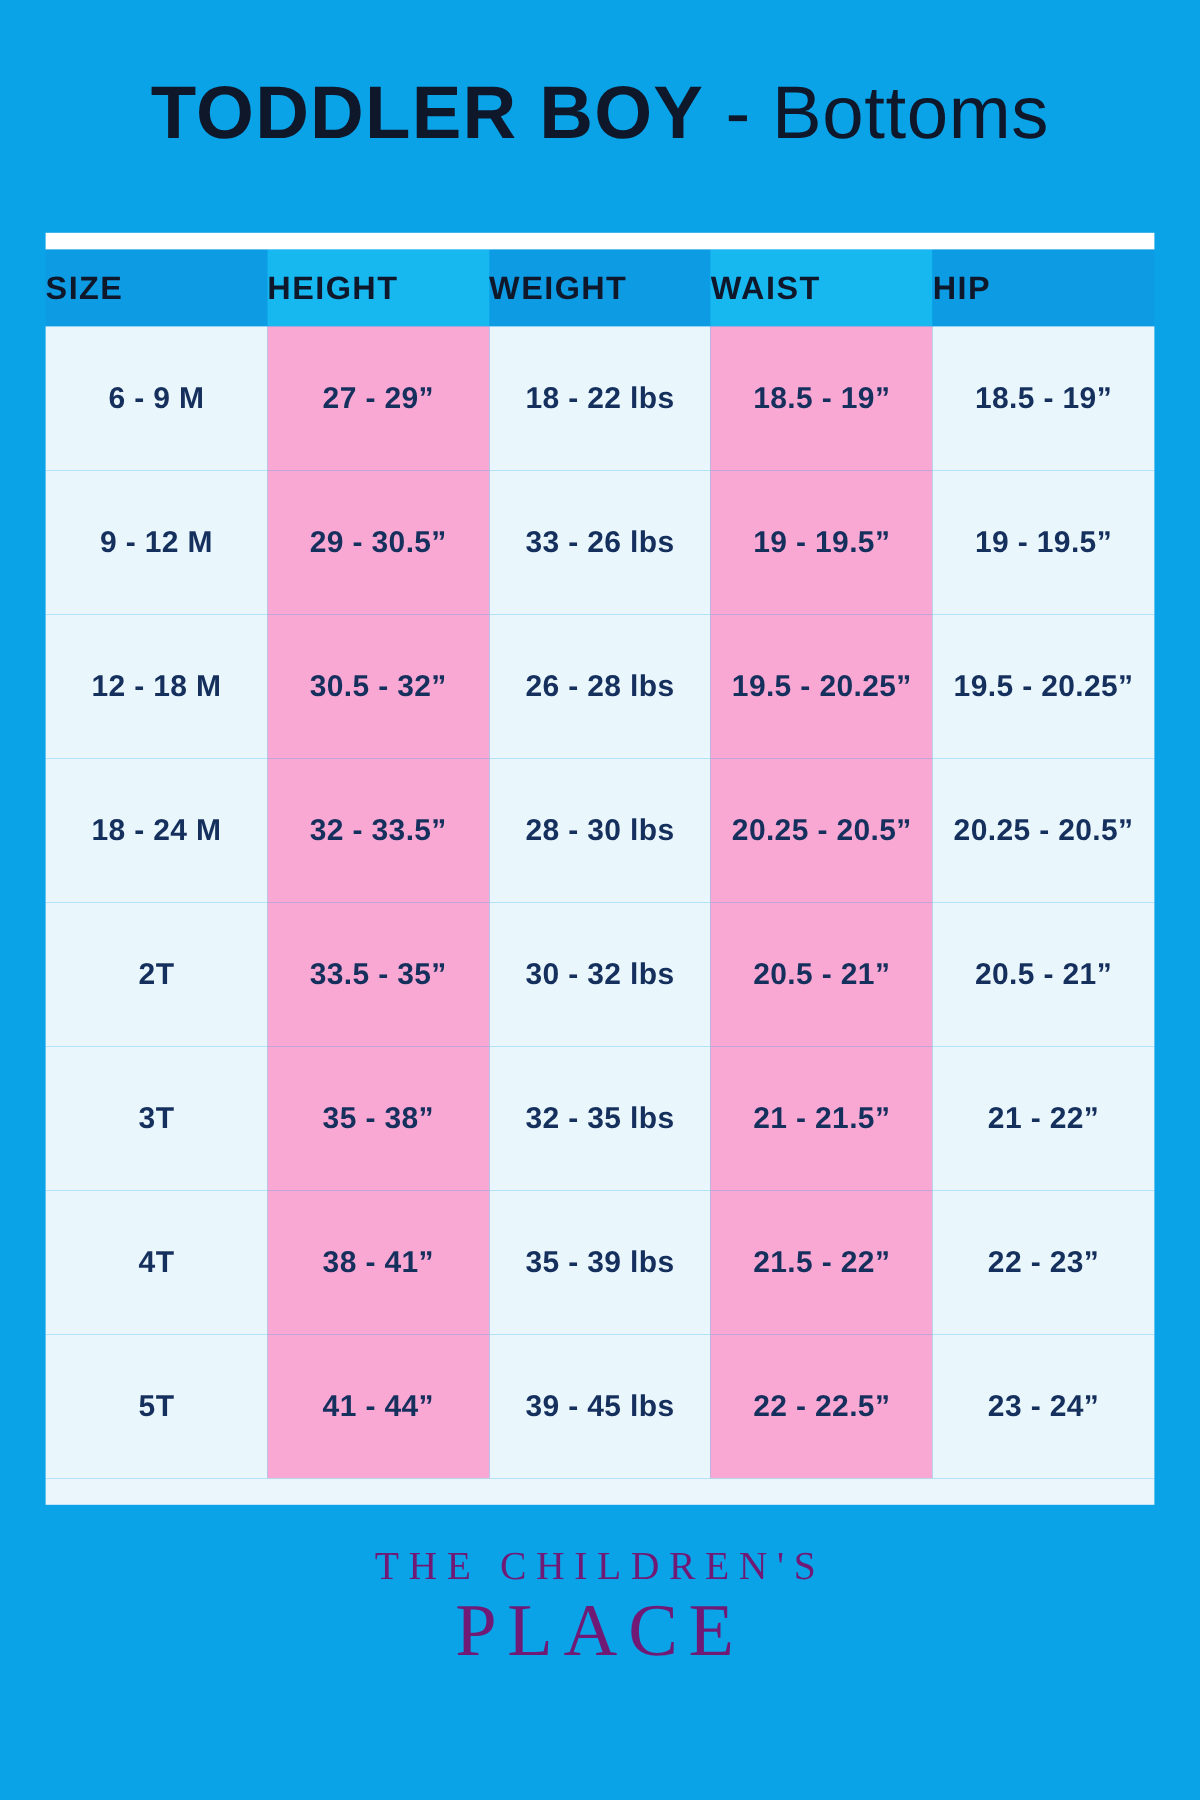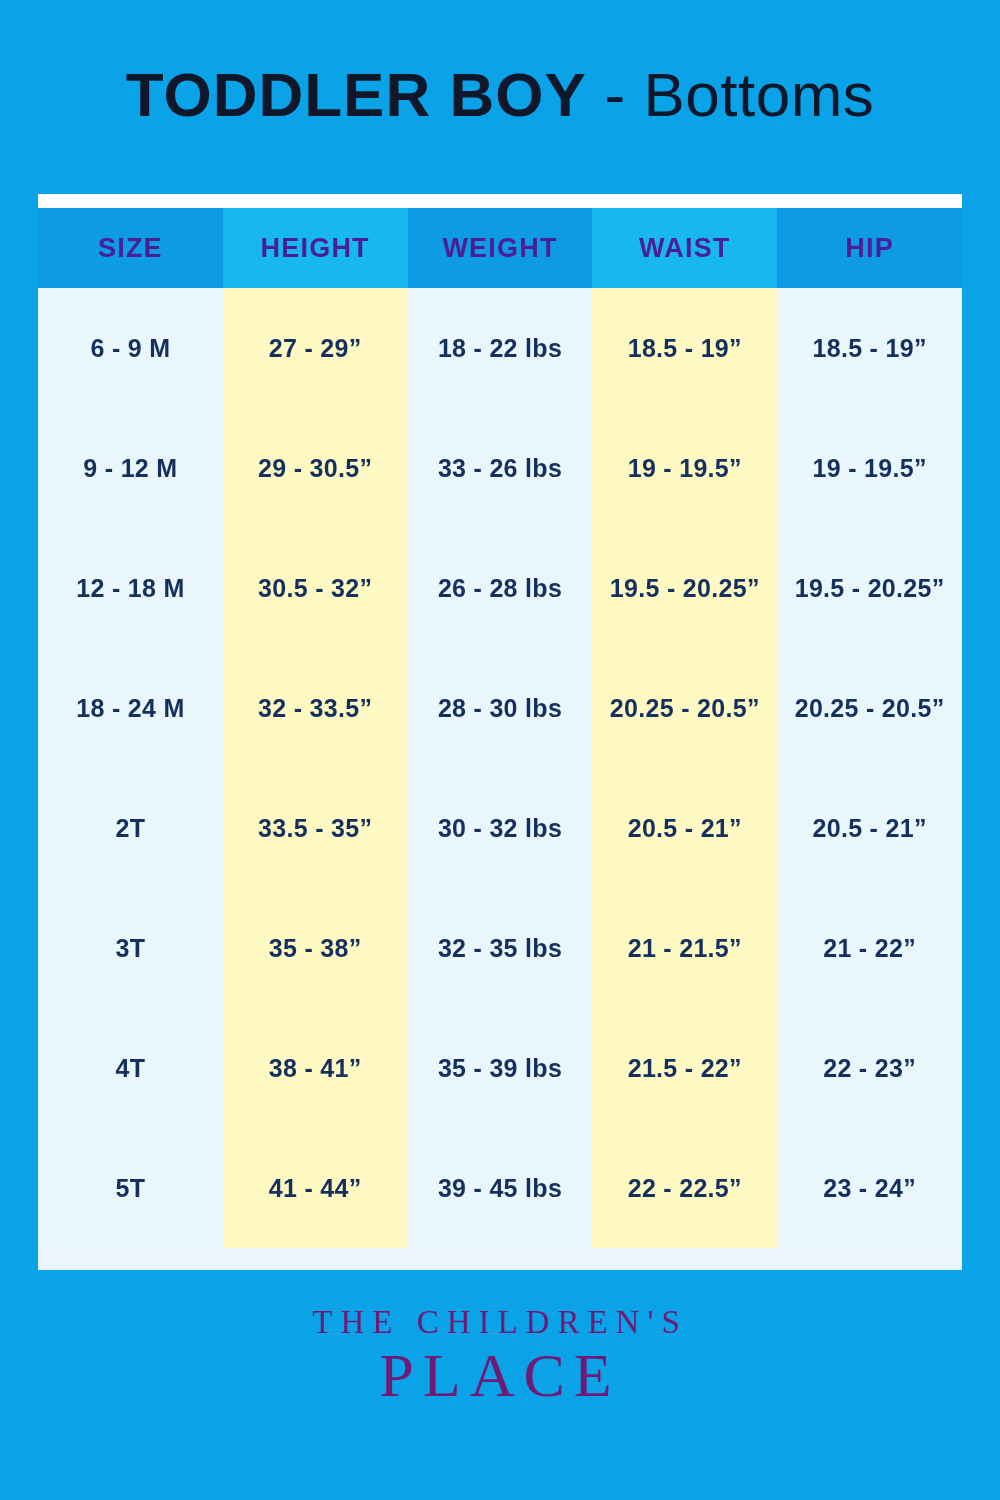--- a/index.html
+++ b/index.html
@@ -48,43 +48,43 @@
   .table-wrap {
     width: 924px;
     margin-top: -6px;
   }
   table {
     width: 100%;
     border-collapse: collapse;
     table-layout: fixed;
   }
   thead th {
-    height: 80px;
-    color: #4c1d95;
+    height: 64px;
+    color: #0f172a;
     font-size: 27px;
     font-weight: 700;
     letter-spacing: 1.2px;
-    text-align: center;
+    text-align: left;
     vertical-align: middle;
   }
   
   thead th.h-odd { background: #17b7f0; }
   thead th.h-even { background: #0d9ce4; }
 
   tbody td {
     height: 120px;
     text-align: center;
     vertical-align: middle;
     font-size: 25px;
     font-weight: 600;
     color: #16305e;
     letter-spacing: 0.3px;
   }
   tbody td.c-odd { background: #e9f6fc; }
-  tbody td.c-even { background: #fef9c3; }
+  tbody td.c-even { background: #f9a8d4; }
 
   
   .head-spacer {
     height: 14px;
     background: #ffffff;
     width: 100%;
   }
   .bottom-spacer {
     height: 22px;
     background: #eaf6fc;

